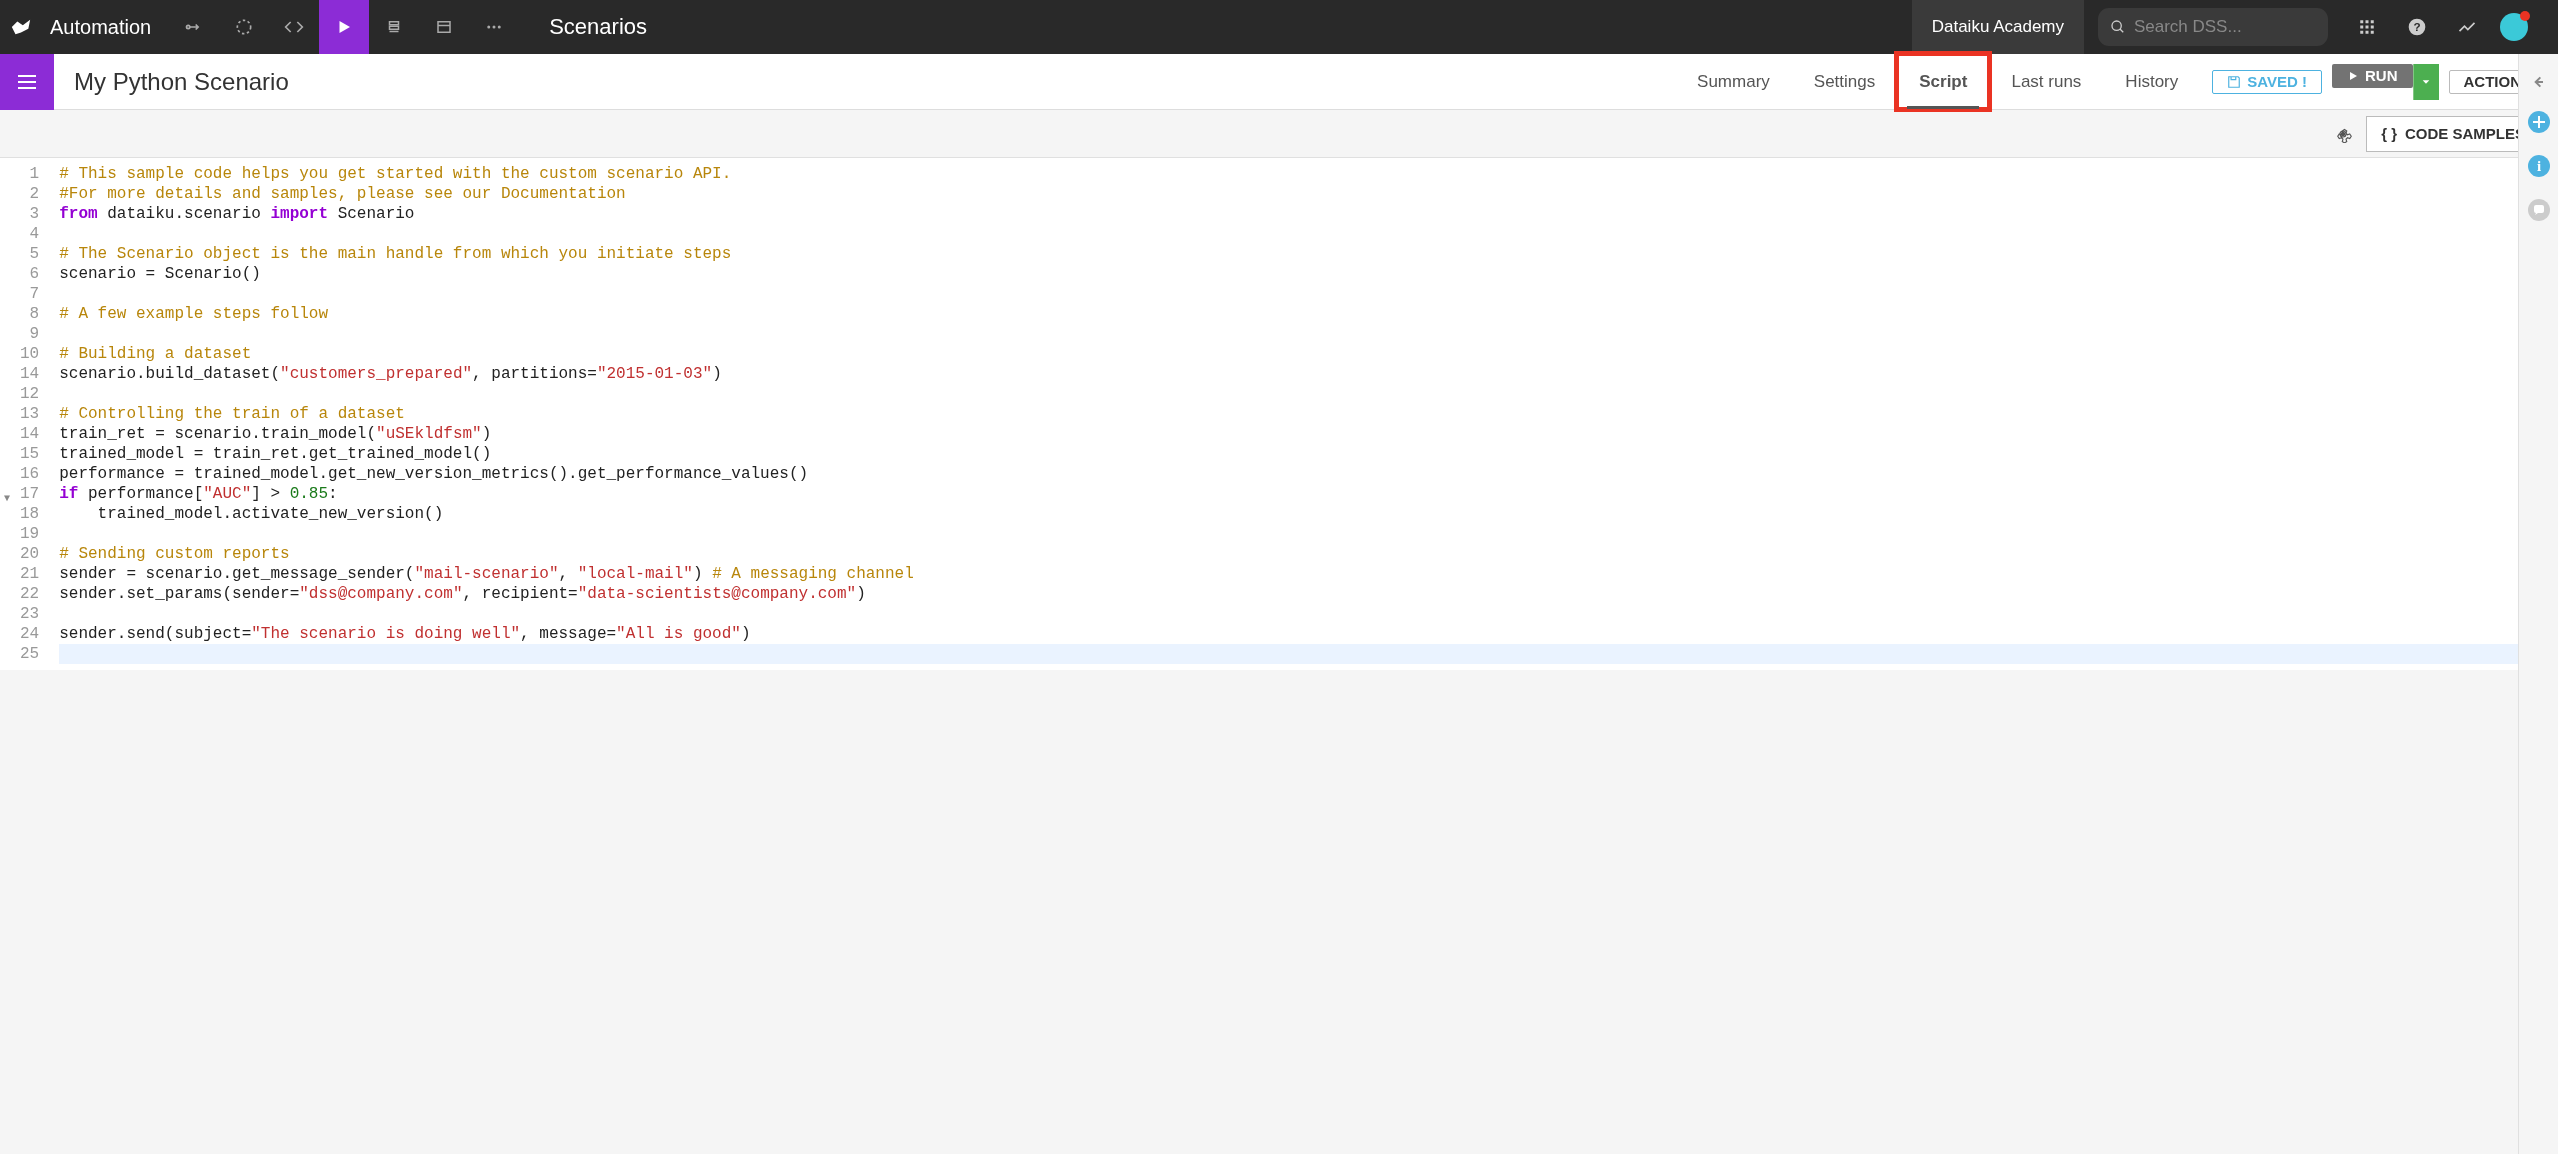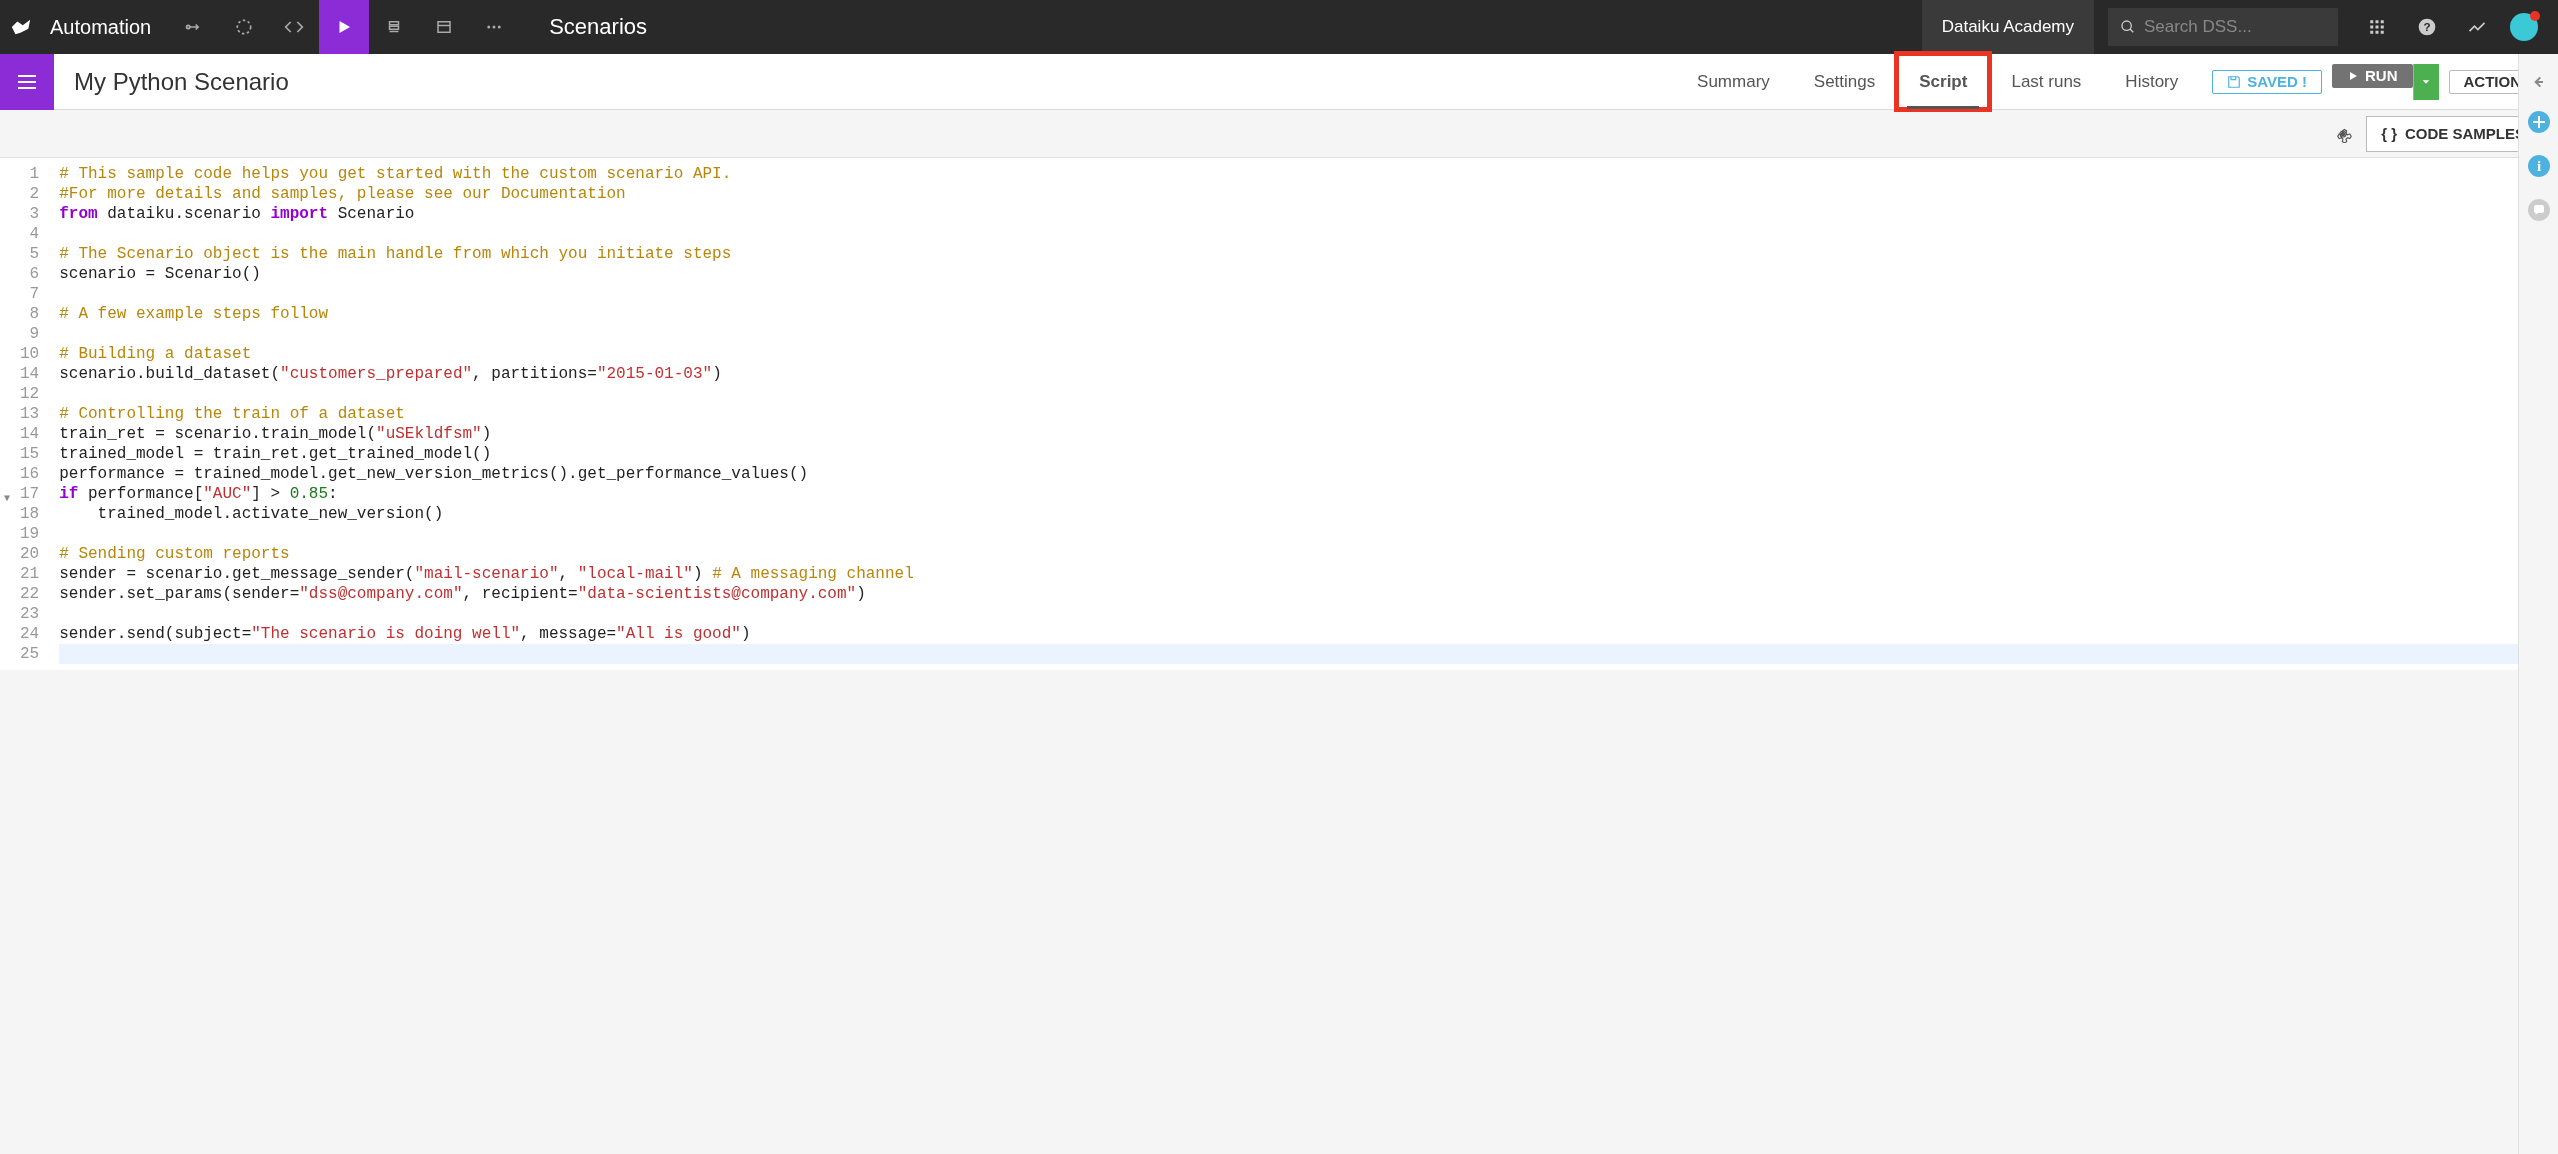--- a/index.html
+++ b/index.html
@@ -7,23 +7,23 @@
 
 .topbar { background: #292929; height: 54px; display: flex; align-items: center; color: #fff; }
 .topbar-left { display: flex; align-items: center; height: 100%; }
 .bird-logo { width: 42px; height: 54px; display: flex; align-items: center; justify-content: center; font-size: 22px; }
 .topbar-title { font-size: 20px; font-weight: 500; padding: 0 18px 0 8px; }
 .topbar-icons { display: flex; align-items: center; height: 100%; }
 .topbar-icon { width: 50px; height: 54px; display: flex; align-items: center; justify-content: center; color: #aaa; cursor: pointer; font-size: 18px; }
 .topbar-icon.active { background: #8c2cd6; color: #fff; }
 .topbar-center { flex: 1; display: flex; justify-content: flex-start; padding-left: 30px; }
 .topbar-center-label { font-size: 22px; color: #fff; }
-.topbar-right { display: flex; align-items: center; height: 100%; padding-right: 12px; }
+.topbar-right { display: flex; align-items: center; height: 100%; padding-right: 22px; }
 .academy-link { background: #3a3a3a; height: 54px; padding: 0 20px; display: flex; align-items: center; font-size: 17px; }
-.search-box { background: #3a3a3a; height: 38px; margin: 0 14px; border-radius: 1px; display: flex; align-items: center; padding: 0 12px; width: 230px; }
+.search-box { background: #3a3a3a; height: 38px; margin: 0 14px; border-radius: 11px; display: flex; align-items: center; padding: 0 12px; width: 230px; }
 .search-box input { background: transparent; border: none; outline: none; color: #fff; font-size: 17px; margin-left: 8px; width: 100%; }
 .search-box input::placeholder { color: #888; }
 .avatar { width: 28px; height: 28px; border-radius: 50%; background: #3bc9d8; position: relative; margin: 0 8px; }
 .avatar::after { content: ''; position: absolute; top: -2px; right: -2px; width: 10px; height: 10px; background: #ea3323; border-radius: 50%; }
 
 .subbar { background: #fff; height: 56px; display: flex; align-items: center; border-bottom: 1px solid #ddd; }
 .subbar-icon { width: 54px; height: 56px; background: #8c2cd6; color: #fff; display: flex; align-items: center; justify-content: center; font-size: 24px; }
 .subbar-title { font-size: 24px; color: #333; padding: 0 20px; flex-shrink: 0; }
 .subbar-spacer { flex: 1; }
 .subbar-tabs { display: flex; height: 100%; align-items: stretch; }

